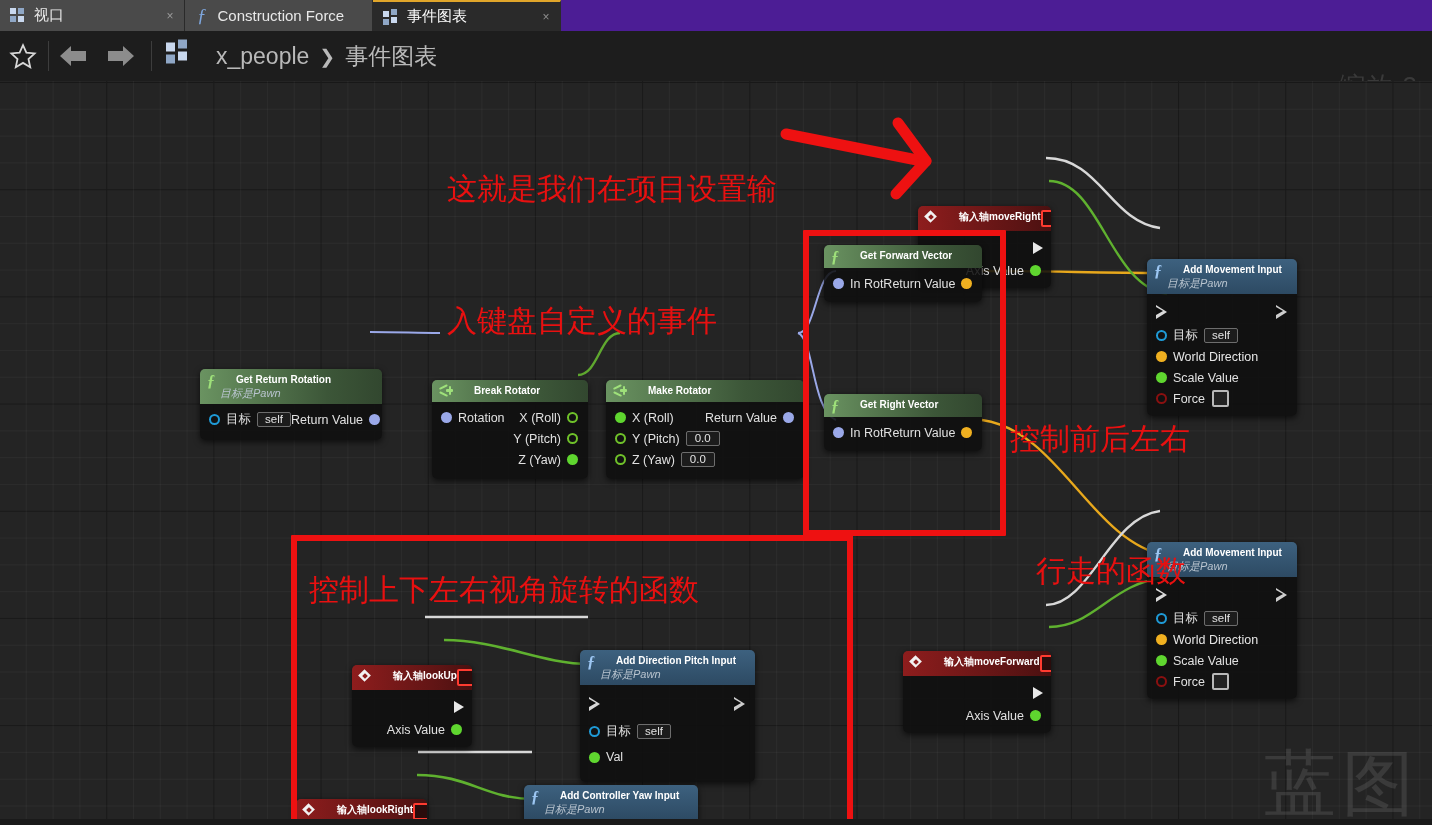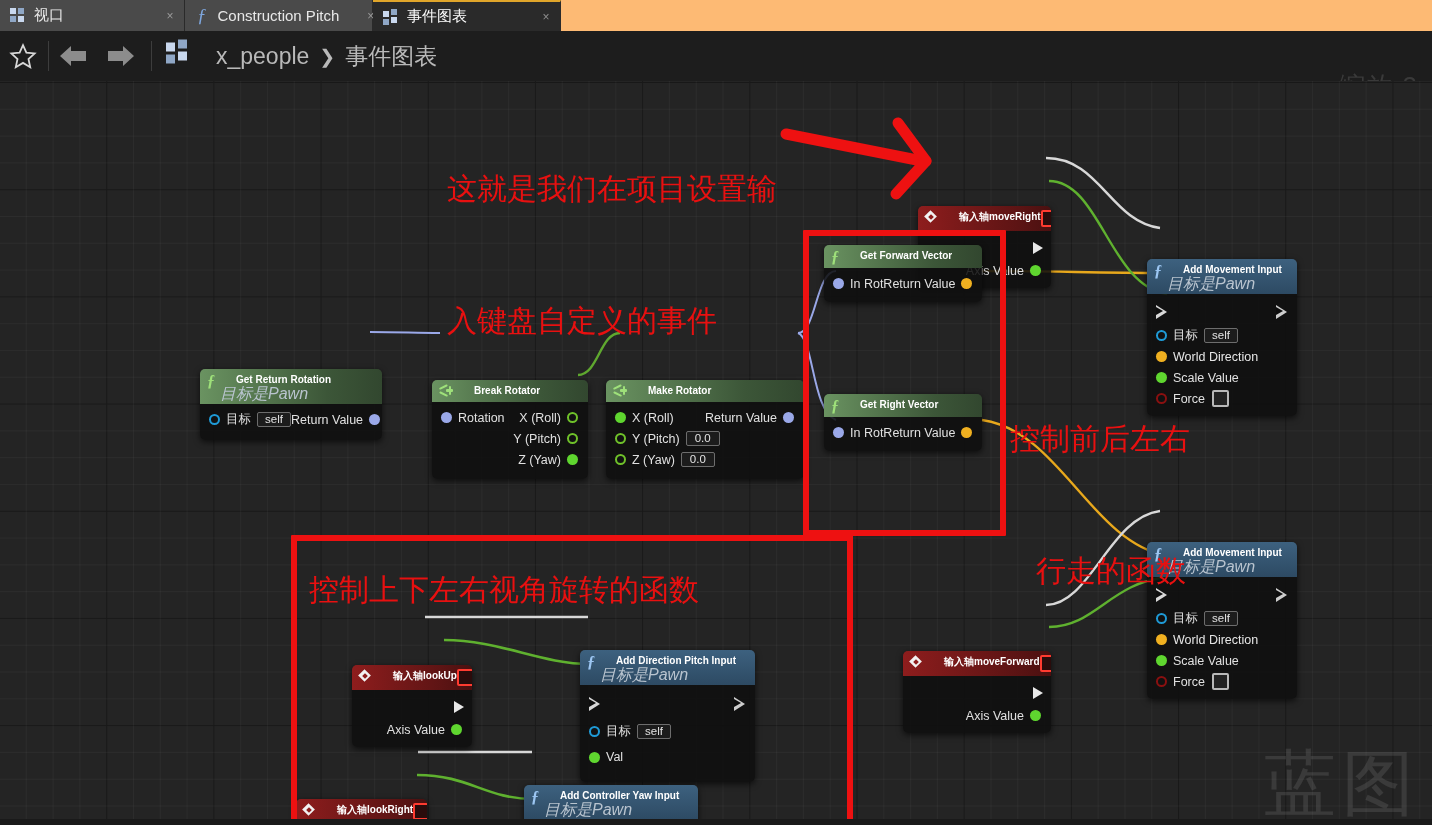--- a/index.html
+++ b/index.html
@@ -11,21 +11,21 @@
   #app{
     position:relative;
     width:1432px;height:825px;
     overflow:hidden;
     background:#222222;
   }
 
   
   #tabstrip{
     position:absolute;left:0;top:0;width:1432px;height:31px;
-    background:#fdba74;
+    background:#4c1d95;
     display:flex;align-items:flex-end;
   }
   .tab{
     position:relative;
     height:31px;box-sizing:border-box;
     display:flex;align-items:center;
     padding:0 8px 0 10px;
     background:#4a4a4a;
     color:#e8e8e8;
     font-size:15px;
@@ -110,21 +110,21 @@
     color:#e6e6e6;
     font-size:12.5px;
   }
   .node .nhead{
     padding:4px 8px 4px 7px;
     display:flex;align-items:flex-start;
     position:relative;
   }
   .node .nhead .hico{margin-right:5px;flex:0 0 auto;display:flex;align-items:center;padding-top:1px;}
   .node .ntitle{font-weight:bold;font-size:10px;line-height:14px;color:#ffffff;white-space:nowrap;margin-left:16px;}
-  .node .nsub{font-size:16px;line-height:13px;color:#b9c4cf;font-style:italic;white-space:nowrap;}
+  .node .nsub{font-size:11px;line-height:13px;color:#b9c4cf;font-style:italic;white-space:nowrap;}
   .node .nbody{
     background:rgba(15,15,15,0.88);
     padding:5px 0 7px 0;
     position:relative;
   }
 
   
   .node.fn .nhead{
     background:linear-gradient(to bottom,#3d617f,#2d4a63);
   }
@@ -247,21 +247,21 @@
             <i></i>
           </span>
       </span>
       <span class="tab-label">视口</span>
       <span class="tab-close">×</span>
     </div>
     <div class="tab inactive" style="width:188px;">
       <span class="tab-ico">
           <span class="fx-icon">ƒ</span>
         </span>
-      <span class="tab-label">Construction Pitch</span>
+      <span class="tab-label">Construction Force</span>
       <span class="tab-close">×</span>
     </div>
     <div class="tab active" style="width:188px;">
       <span class="tab-ico">
         <span class="grid-icon stagger">
             <i></i>
             <i></i>
             <i></i>
             <i></i>
           </span>

